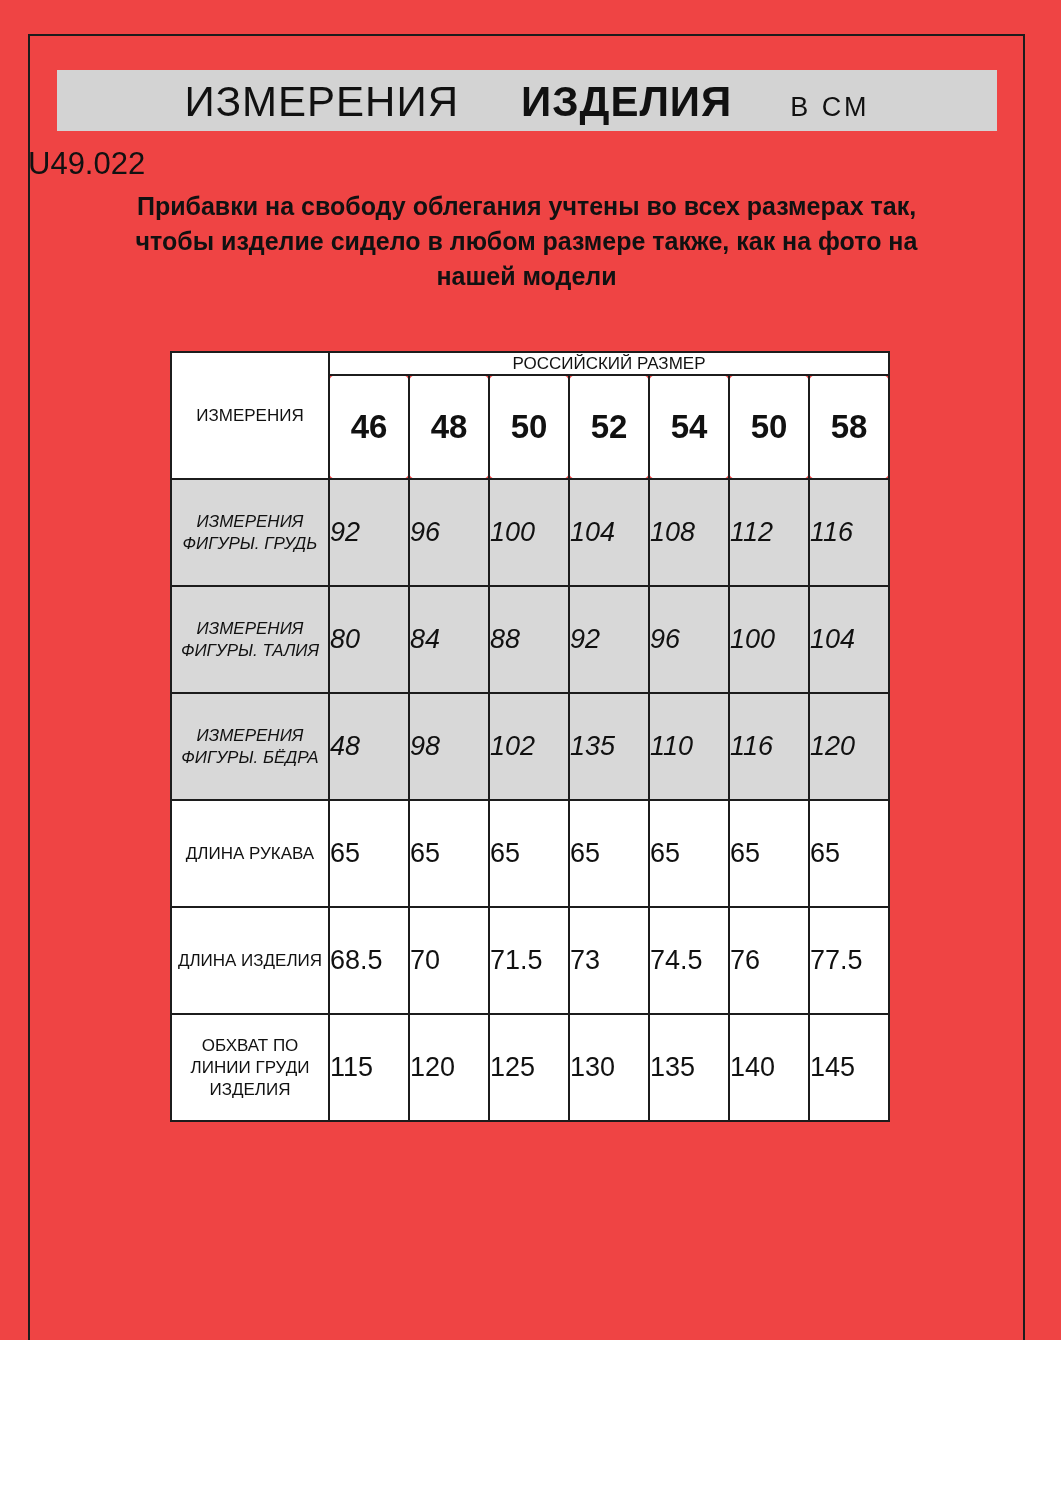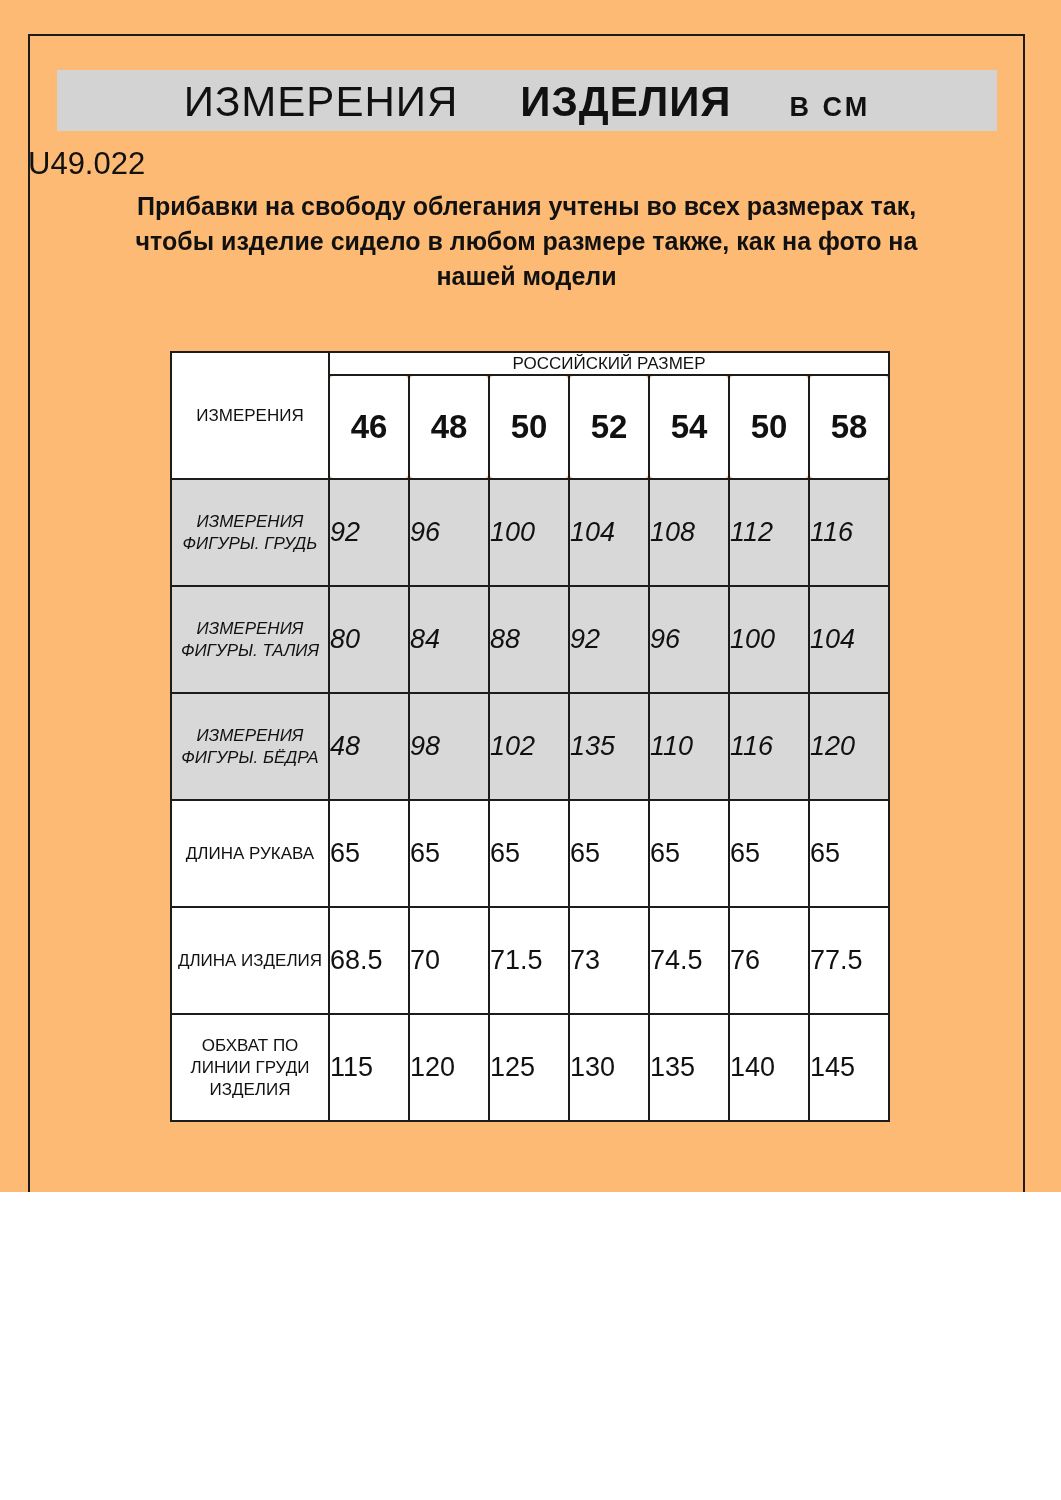--- a/index.html
+++ b/index.html
@@ -6,22 +6,22 @@
     --banner-bg: #d3d3d3;
     --shade-bg: #d8d8d8;
     --line: #1c1c1c;
     --ink: #111111;
   }
   * { margin: 0; padding: 0; box-sizing: border-box; }
   html, body { background: #ffffff; }
   .page {
     position: relative;
     width: 1061px;
-    height: 1192px;
-    background: #fdba74;
+    height: 1340px;
+    background: #ef4444;
     font-family: "Liberation Sans", "DejaVu Sans", sans-serif;
     color: var(--ink);
     overflow: hidden;
   }
   .frame {
     position: absolute;
     left: 28px; top: 34px;
     width: 997px; height: 1456px;
     border: 2px solid var(--line);
     border-bottom: none;
@@ -31,21 +31,21 @@
     left: 57px; top: 70px;
     width: 940px; height: 61px;
     background: var(--banner-bg);
     display: flex;
     justify-content: center;
     align-items: baseline;
     padding-top: 8px;
   }
   .banner .word1 { font-size: 42px; font-weight: 500; letter-spacing: 1px; }
   .banner .word2 { font-size: 42px; font-weight: 700; letter-spacing: 1px; margin-left: 62px; }
-  .banner .unit  { font-size: 27px; font-weight: 700; letter-spacing: 3px; margin-left: 58px; }
+  .banner .unit  { font-size: 27px; font-weight: 400; letter-spacing: 3px; margin-left: 58px; }
   .article {
     position: absolute;
     left: 28px; top: 146px;
     width: 997px;
     text-align: left;
     font-size: 31px;
     font-weight: 500;
   }
   .note {
     position: absolute;

